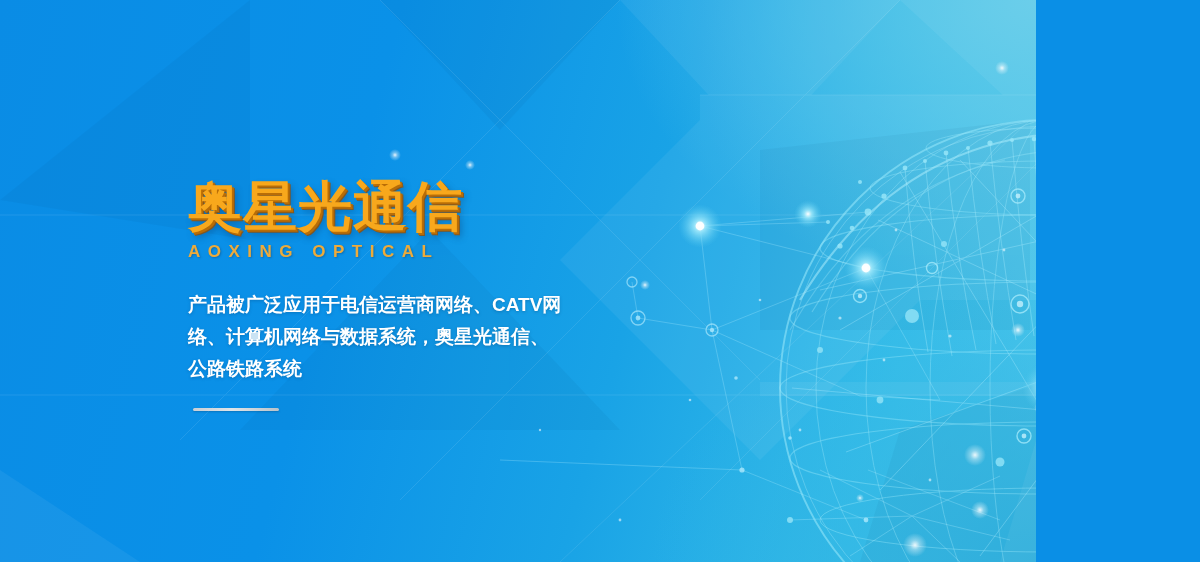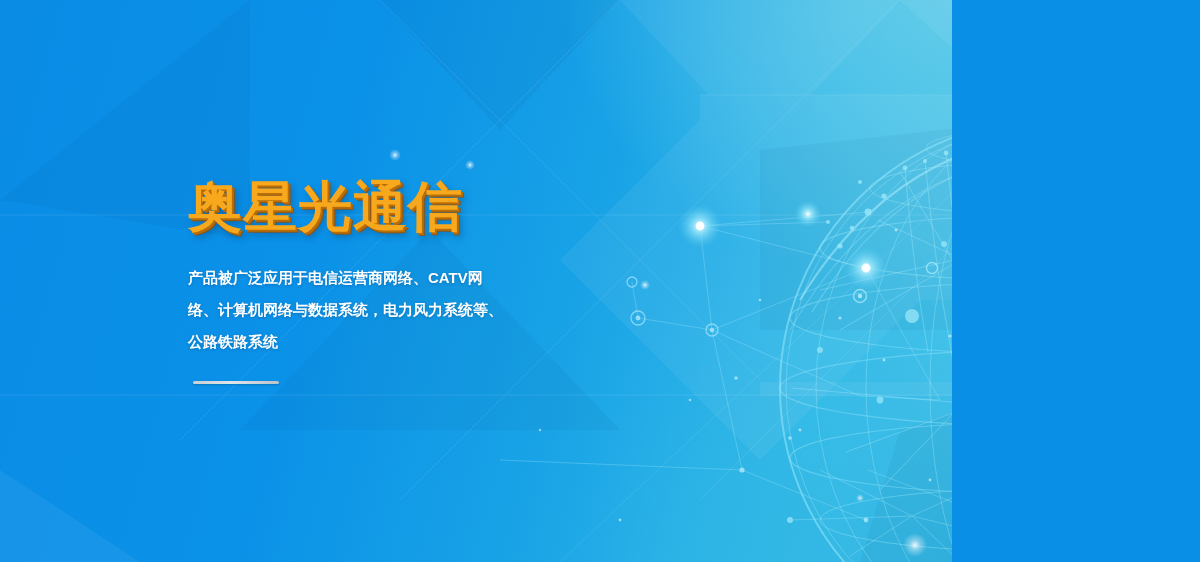--- a/index.html
+++ b/index.html
@@ -4,21 +4,21 @@
 <style>
   * { margin:0; padding:0; box-sizing:border-box; }
   html,body { width:1200px; height:562px; overflow:hidden; }
   body {
     font-family:"Liberation Sans", sans-serif;
     background:#0a8fe6;
   }
 
   .banner {
     position:relative;
-    width:952px; height:562px;
+    width:1036px; height:562px;
     overflow:hidden;
     background:
       radial-gradient(ellipse 70% 90% at 100% 0%,   #62cbe9 0%, rgba(98,203,233,0) 58%),
       radial-gradient(ellipse 60% 80% at 100% 100%, #2fb3e2 0%, rgba(47,179,226,0) 62%),
       linear-gradient(105deg, #0a8ce5 0%, #0a91e8 34%, #19a3e6 60%, #35bce8 84%, #4cc6ea 100%);
   }
 
   .layer { position:absolute; inset:0; }
   .layer svg { display:block; width:1200px; height:562px; }
 
@@ -48,21 +48,21 @@
     font-size:17px;
     font-weight:bold;
     color:#edab3a;
     letter-spacing:7.5px;
     text-shadow:1px 1px 2px rgba(20,70,120,.45);
     white-space:nowrap;
   }
 
   .desc {
     margin-top:27px;
-    font-size:15px;
+    font-size:19px;
     font-weight:bold;
     line-height:32px;
     color:#ffffff;
     text-shadow:0 1px 3px rgba(8,60,110,.35);
     width:408px;
   }
   .desc-line { display:block; white-space:nowrap; }
 
   .rule {
     margin-top:23px;
@@ -357,23 +357,24 @@
       </g>
 
       <rect x="760" y="382" width="440" height="14" fill="#ffffff" opacity=".06"></rect>
     </svg>
   </div>
 
   <div class="content">
 
     <div class="brand-title">奥星光通信</div>
 
+    <div class="brand-sub">AOXING OPTICAL</div>
 
     <div class="desc">
       <span class="desc-line">产品被广泛应用于电信运营商网络、CATV网</span>
-      <span class="desc-line">络、计算机网络与数据系统，电力风力系统等、</span>
+      <span class="desc-line">络、计算机网络与数据系统，奥星光通信、</span>
       <span class="desc-line">公路铁路系统</span>
     </div>
 
     <div class="rule"></div>
   </div>
 
 </div>
 
 </body></html>

